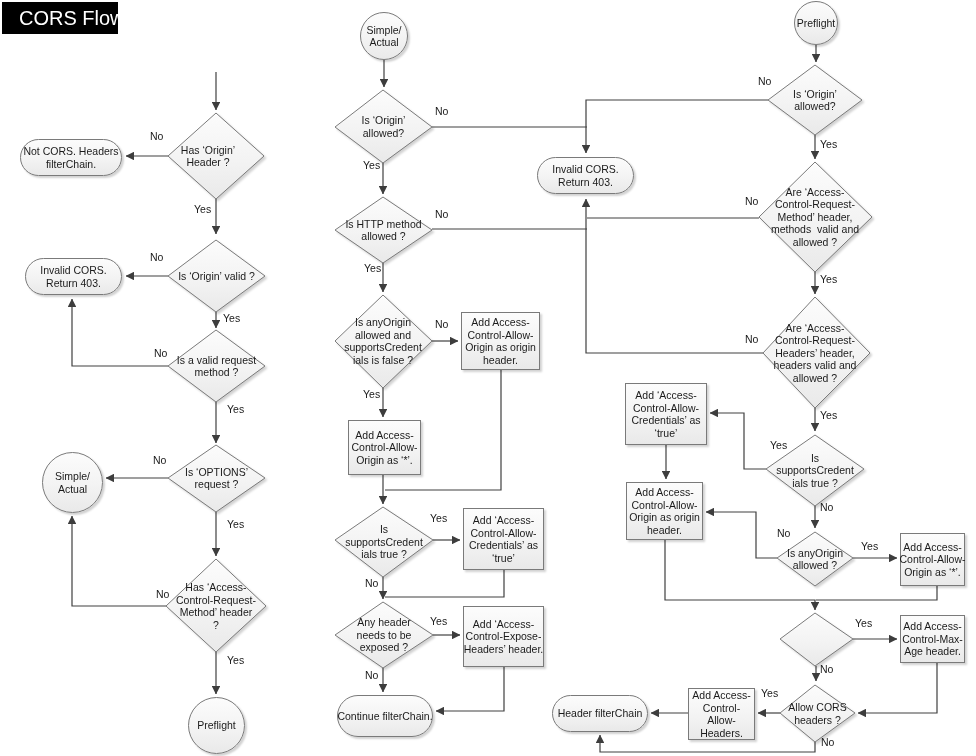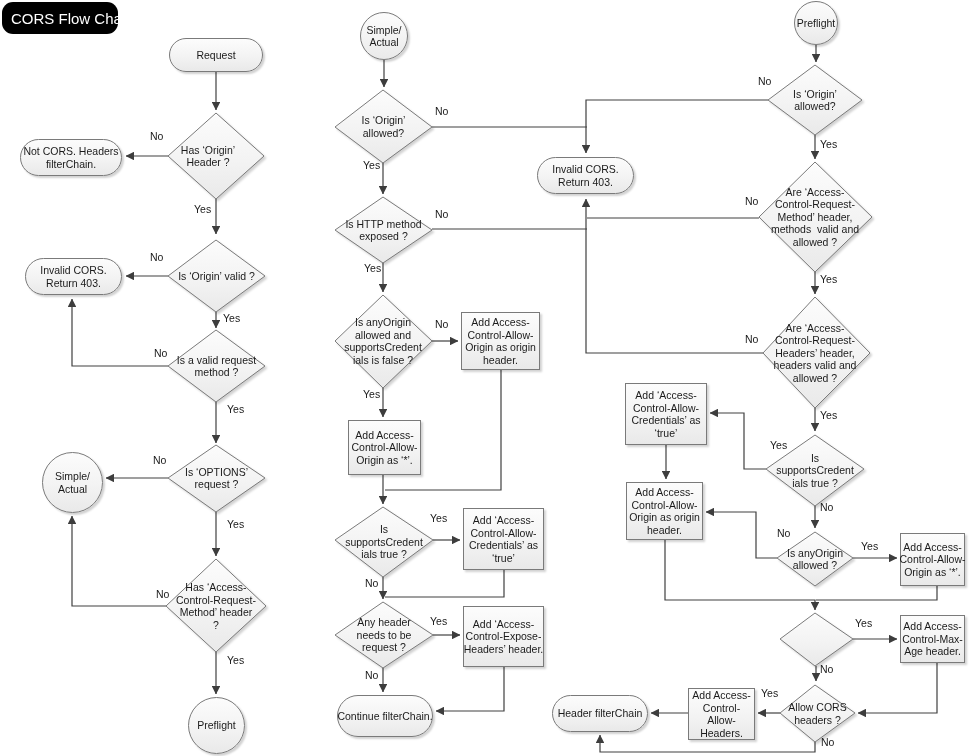--- a/index.html
+++ b/index.html
@@ -13,22 +13,22 @@
     text-align:center;font-size:10.5px;line-height:12.5px;white-space:pre;
     background:linear-gradient(180deg,#fcfcfc 0%,#f3f3f3 55%,#e9e9e9 100%);
     border:1px solid #7a7a7a;box-sizing:border-box;
     box-shadow:2px 2px 2px rgba(0,0,0,0.18);}
   .stadium{border-radius:30px;}
   .circle{border-radius:50%;}
   .dtext{position:absolute;display:flex;align-items:center;justify-content:center;
     text-align:center;font-size:10.5px;line-height:12.5px;white-space:pre;box-sizing:border-box;}
   .elabel{position:absolute;font-size:10.5px;line-height:11px;}
   .title{position:absolute;left:2px;top:2px;width:116px;height:32px;background:#000;
-    color:#fff;font-size:15px;display:flex;align-items:center;padding-left:9px;
-    box-sizing:border-box;white-space:pre;border-radius:11px;}
+    color:#fff;font-size:20px;display:flex;align-items:center;padding-left:17px;
+    box-sizing:border-box;white-space:pre;}
 </style>
 </head>
 <body>
 
 <div class="canvas">
 
   <svg class="flow" width="976" height="756">
     <defs>
       <linearGradient id="gshape" x1="0" y1="0" x2="0" y2="1">
         <stop offset="0" stop-color="#fcfcfc"></stop>
@@ -103,21 +103,20 @@
     <polygon class="diamond" points="815,162 872,217 815,272 759,217"></polygon>
     <polygon class="diamond" points="815,297 870,353 815,408 763,353"></polygon>
     <polygon class="diamond" points="815,435 864,469 815,506 766,469"></polygon>
     <polygon class="diamond" points="815,532 853,558 815,586 777,558"></polygon>
     <polygon class="diamond" points="815,613 853,639 815,666 780,639"></polygon>
     <polygon class="diamond" points="815,685 855,713 815,742 780,713"></polygon>
   </svg>
 
   <div class="title">CORS Flow Chart</div>
 
-  <div class="node stadium" style="left:169px;top:38px;width:94px;height:34px">Request</div>
   <div class="dtext" style="left:164px;top:120px;width:88px;height:72px">Has ‘Origin’
 Header ?</div>
   <div class="node stadium" style="left:20px;top:139px;width:102px;height:37px">Not CORS. Headers
 filterChain.</div>
   <div class="dtext" style="left:168px;top:240px;width:97px;height:72px">Is ‘Origin’ valid ?</div>
   <div class="node stadium" style="left:25px;top:258px;width:97px;height:37px">Invalid CORS.
 Return 403.</div>
   <div class="dtext" style="left:170px;top:332px;width:93px;height:68px">Is a valid request
 method ?</div>
   <div class="dtext" style="left:168px;top:445px;width:97px;height:66px">Is ‘OPTIONS’
@@ -128,21 +127,21 @@
 Control-Request-
 Method’ header
 ?</div>
   <div class="node circle" style="left:188px;top:697px;width:57px;height:57px">Preflight</div>
 
   <div class="node circle" style="left:360px;top:12px;width:48px;height:48px">Simple/
 Actual</div>
   <div class="dtext" style="left:335px;top:90px;width:97px;height:73px">Is ‘Origin’
 allowed?</div>
   <div class="dtext" style="left:335px;top:197px;width:97px;height:66px">Is HTTP method
-exposed ?</div>
+allowed ?</div>
   <div class="node stadium" style="left:537px;top:157px;width:97px;height:37px">Invalid CORS.
 Return 403.</div>
   <div class="dtext" style="left:337px;top:297px;width:92px;height:88px">Is anyOrigin
 allowed and
 supportsCredent
 ials is false ?</div>
   <div class="node" style="left:461px;top:312px;width:79px;height:58px">Add Access-
 Control-Allow-
 Origin as origin
 header.</div>
@@ -151,21 +150,21 @@
 Origin as ‘*’.</div>
   <div class="dtext" style="left:335px;top:507px;width:98px;height:70px">Is
 supportsCredent
 ials true ?</div>
   <div class="node" style="left:463px;top:508px;width:81px;height:62px">Add ‘Access-
 Control-Allow-
 Credentials’ as
 ‘true’</div>
   <div class="dtext" style="left:335px;top:602px;width:98px;height:66px">Any header
 needs to be
-request ?</div>
+exposed ?</div>
   <div class="node" style="left:463px;top:606px;width:81px;height:61px">Add ‘Access-
 Control-Expose-
 Headers’ header.</div>
   <div class="node stadium" style="left:337px;top:695px;width:96px;height:42px">Continue filterChain.</div>
 
   <div class="node circle" style="left:794px;top:1px;width:44px;height:44px">Preflight</div>
   <div class="dtext" style="left:768px;top:65px;width:94px;height:70px">Is ‘Origin’
 allowed?</div>
   <div class="dtext" style="left:762px;top:166px;width:106px;height:102px">Are ‘Access-
 Control-Request-

